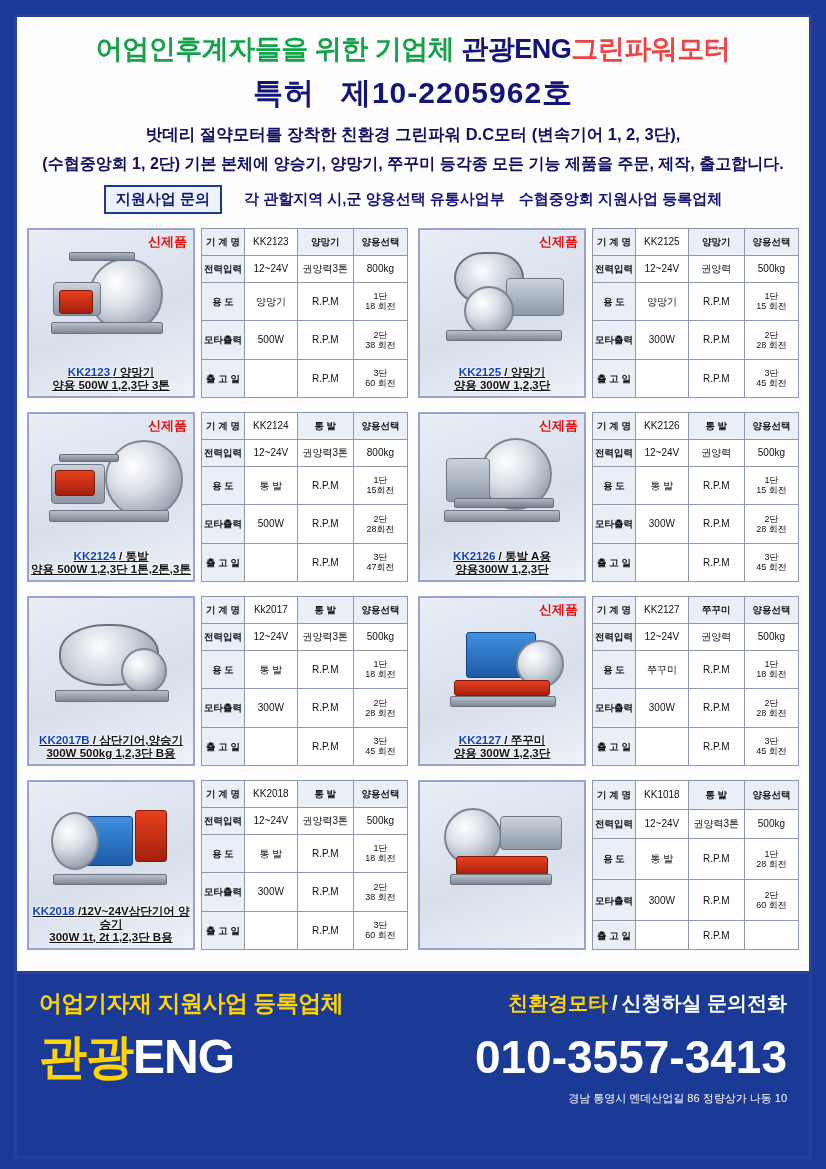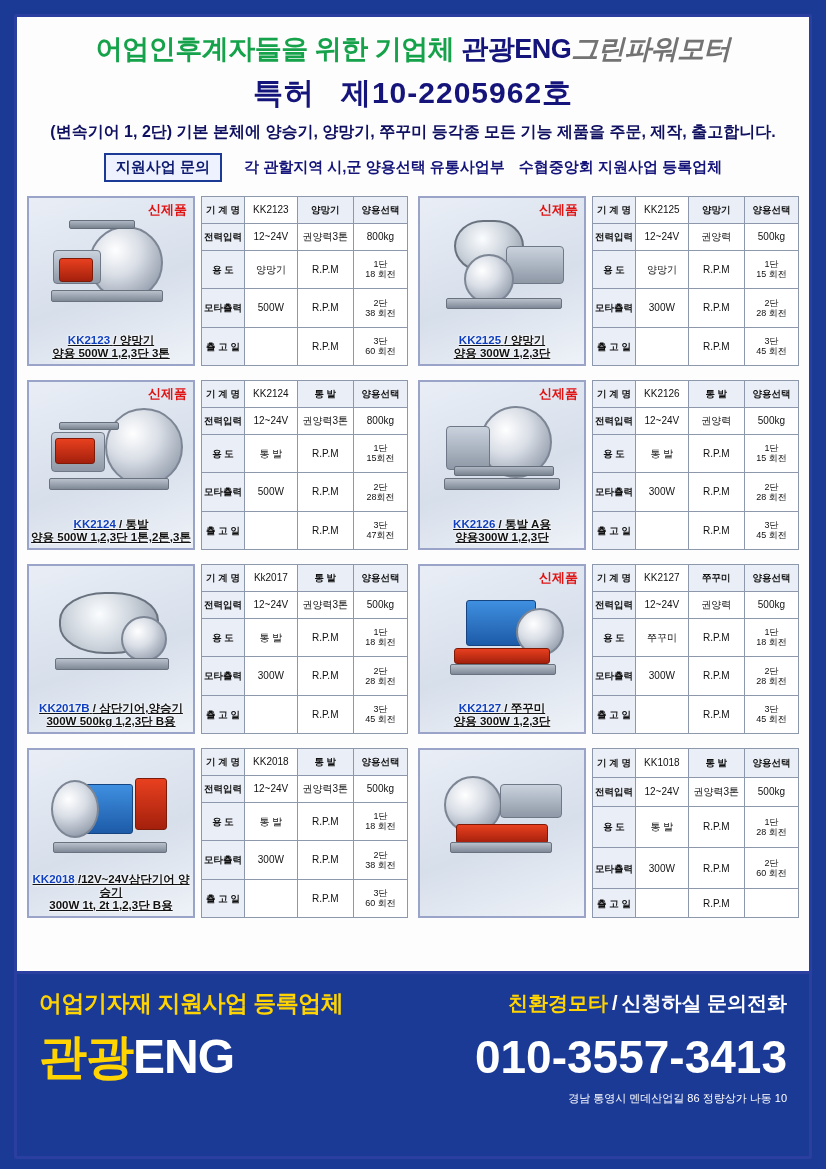--- a/index.html
+++ b/index.html
@@ -29,21 +29,21 @@
     text-align: center;
   }
   .h-line1 {
     font-size: 27px;
     font-weight: bold;
     letter-spacing: -0.5px;
     white-space: nowrap;
   }
   .h-line1 .g { color:#15a24a; }
   .h-line1 .b { color:#14147a; }
-  .h-line1 .r { color:#737373;font-style:italic; }
+  .h-line1 .r { color:#ef4444; }
   .h-line2 {
     margin-top: 6px;
     font-size: 30px;
     font-weight: bold;
     color: #14147a;
     letter-spacing: 1px;
   }
   .h-line2 .sp { display:inline-block; width:26px; }
   .h-line3 {
     margin-top: 10px;
@@ -232,21 +232,22 @@
   <div class="sheet">
 
     <div class="header">
       <div class="h-line1">
         <span class="g">어업인후계자들을 위한 기업체</span>
         <span class="b">관광ENG</span><span class="r">그린파워모터</span>
       </div>
       <div class="h-line2">
         <span>특허</span><span class="sp"></span><span>제10-2205962호</span>
       </div>
-      <div class="h-line4">(변속기어 1, 2단) 기본 본체에 양승기, 양망기, 쭈꾸미 등각종 모든 기능 제품을 주문, 제작, 출고합니다.</div>
+      <div class="h-line3">밧데리 절약모터를 장착한 친환경 그린파워 D.C모터 (변속기어 1, 2, 3단),</div>
+      <div class="h-line4">(수협중앙회 1, 2단) 기본 본체에 양승기, 양망기, 쭈꾸미 등각종 모든 기능 제품을 주문, 제작, 출고합니다.</div>
       <div class="support-row">
         <div class="support-badge">지원사업 문의</div>
         <div class="support-text">
           <span>각 관할지역 시,군 양용선택 유통사업부</span><span class="gap"></span><span>수협중앙회 지원사업 등록업체</span>
         </div>
       </div>
     </div>
 
     <div class="grid">
 

